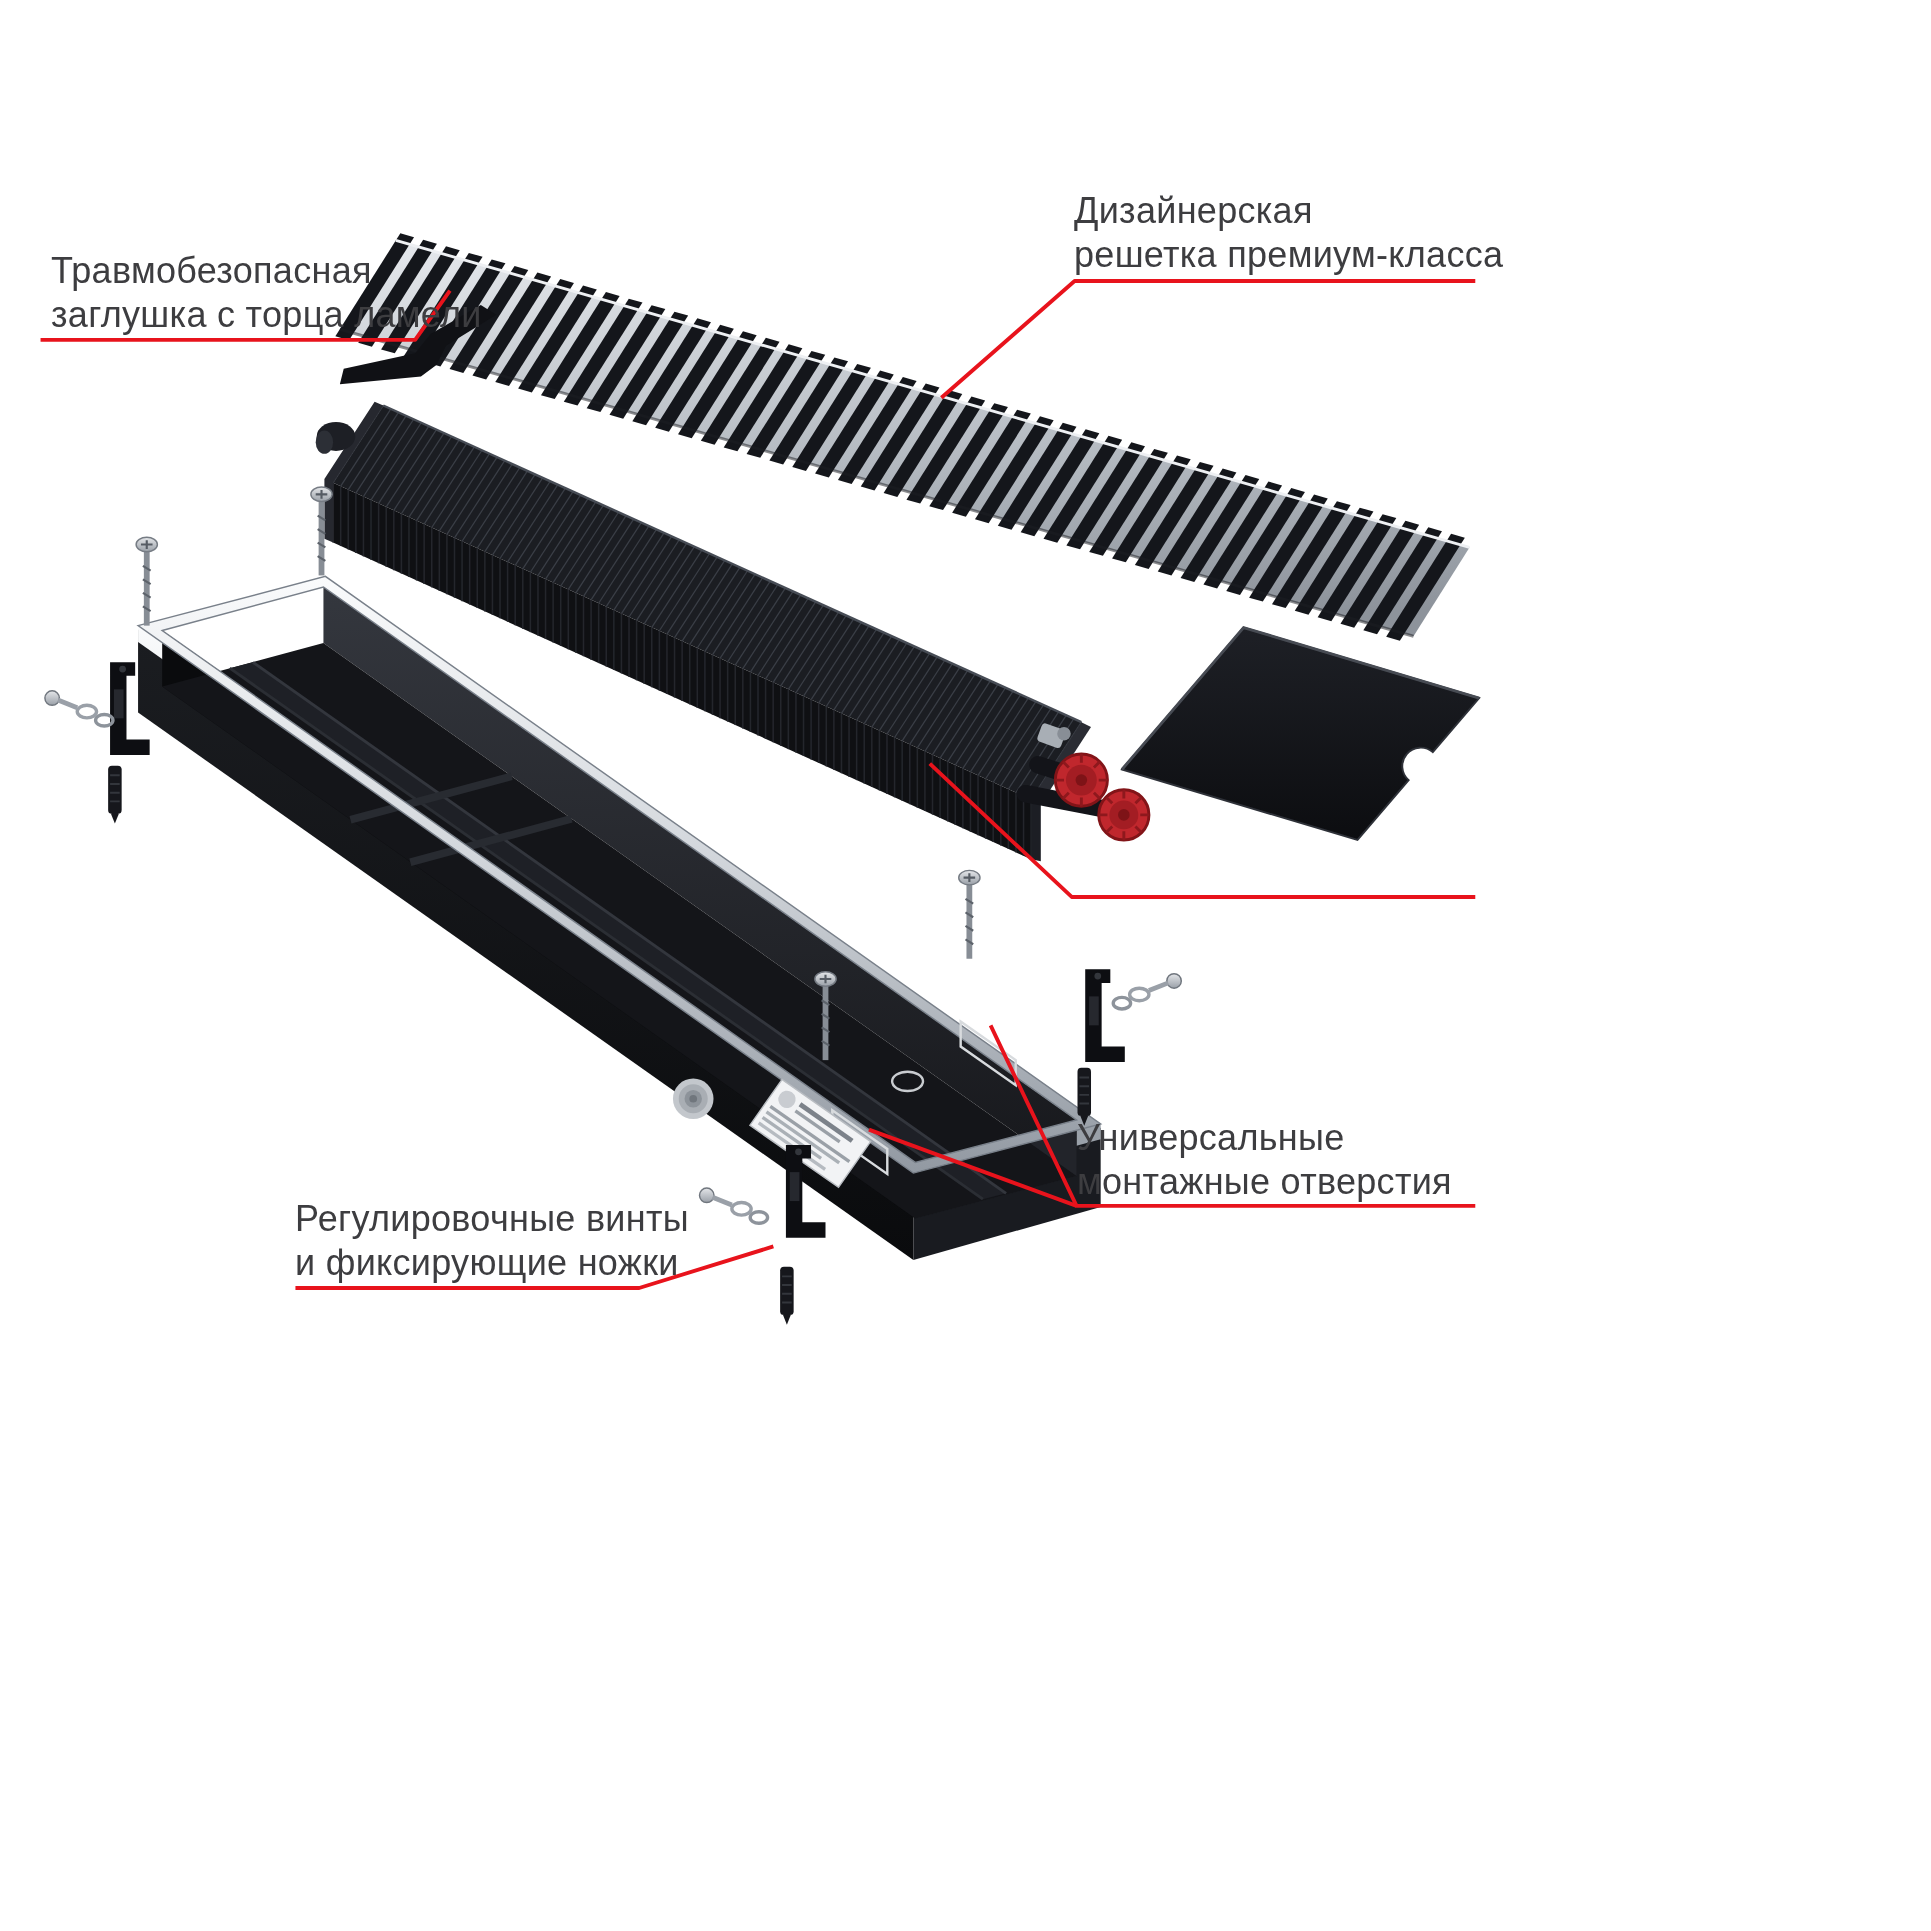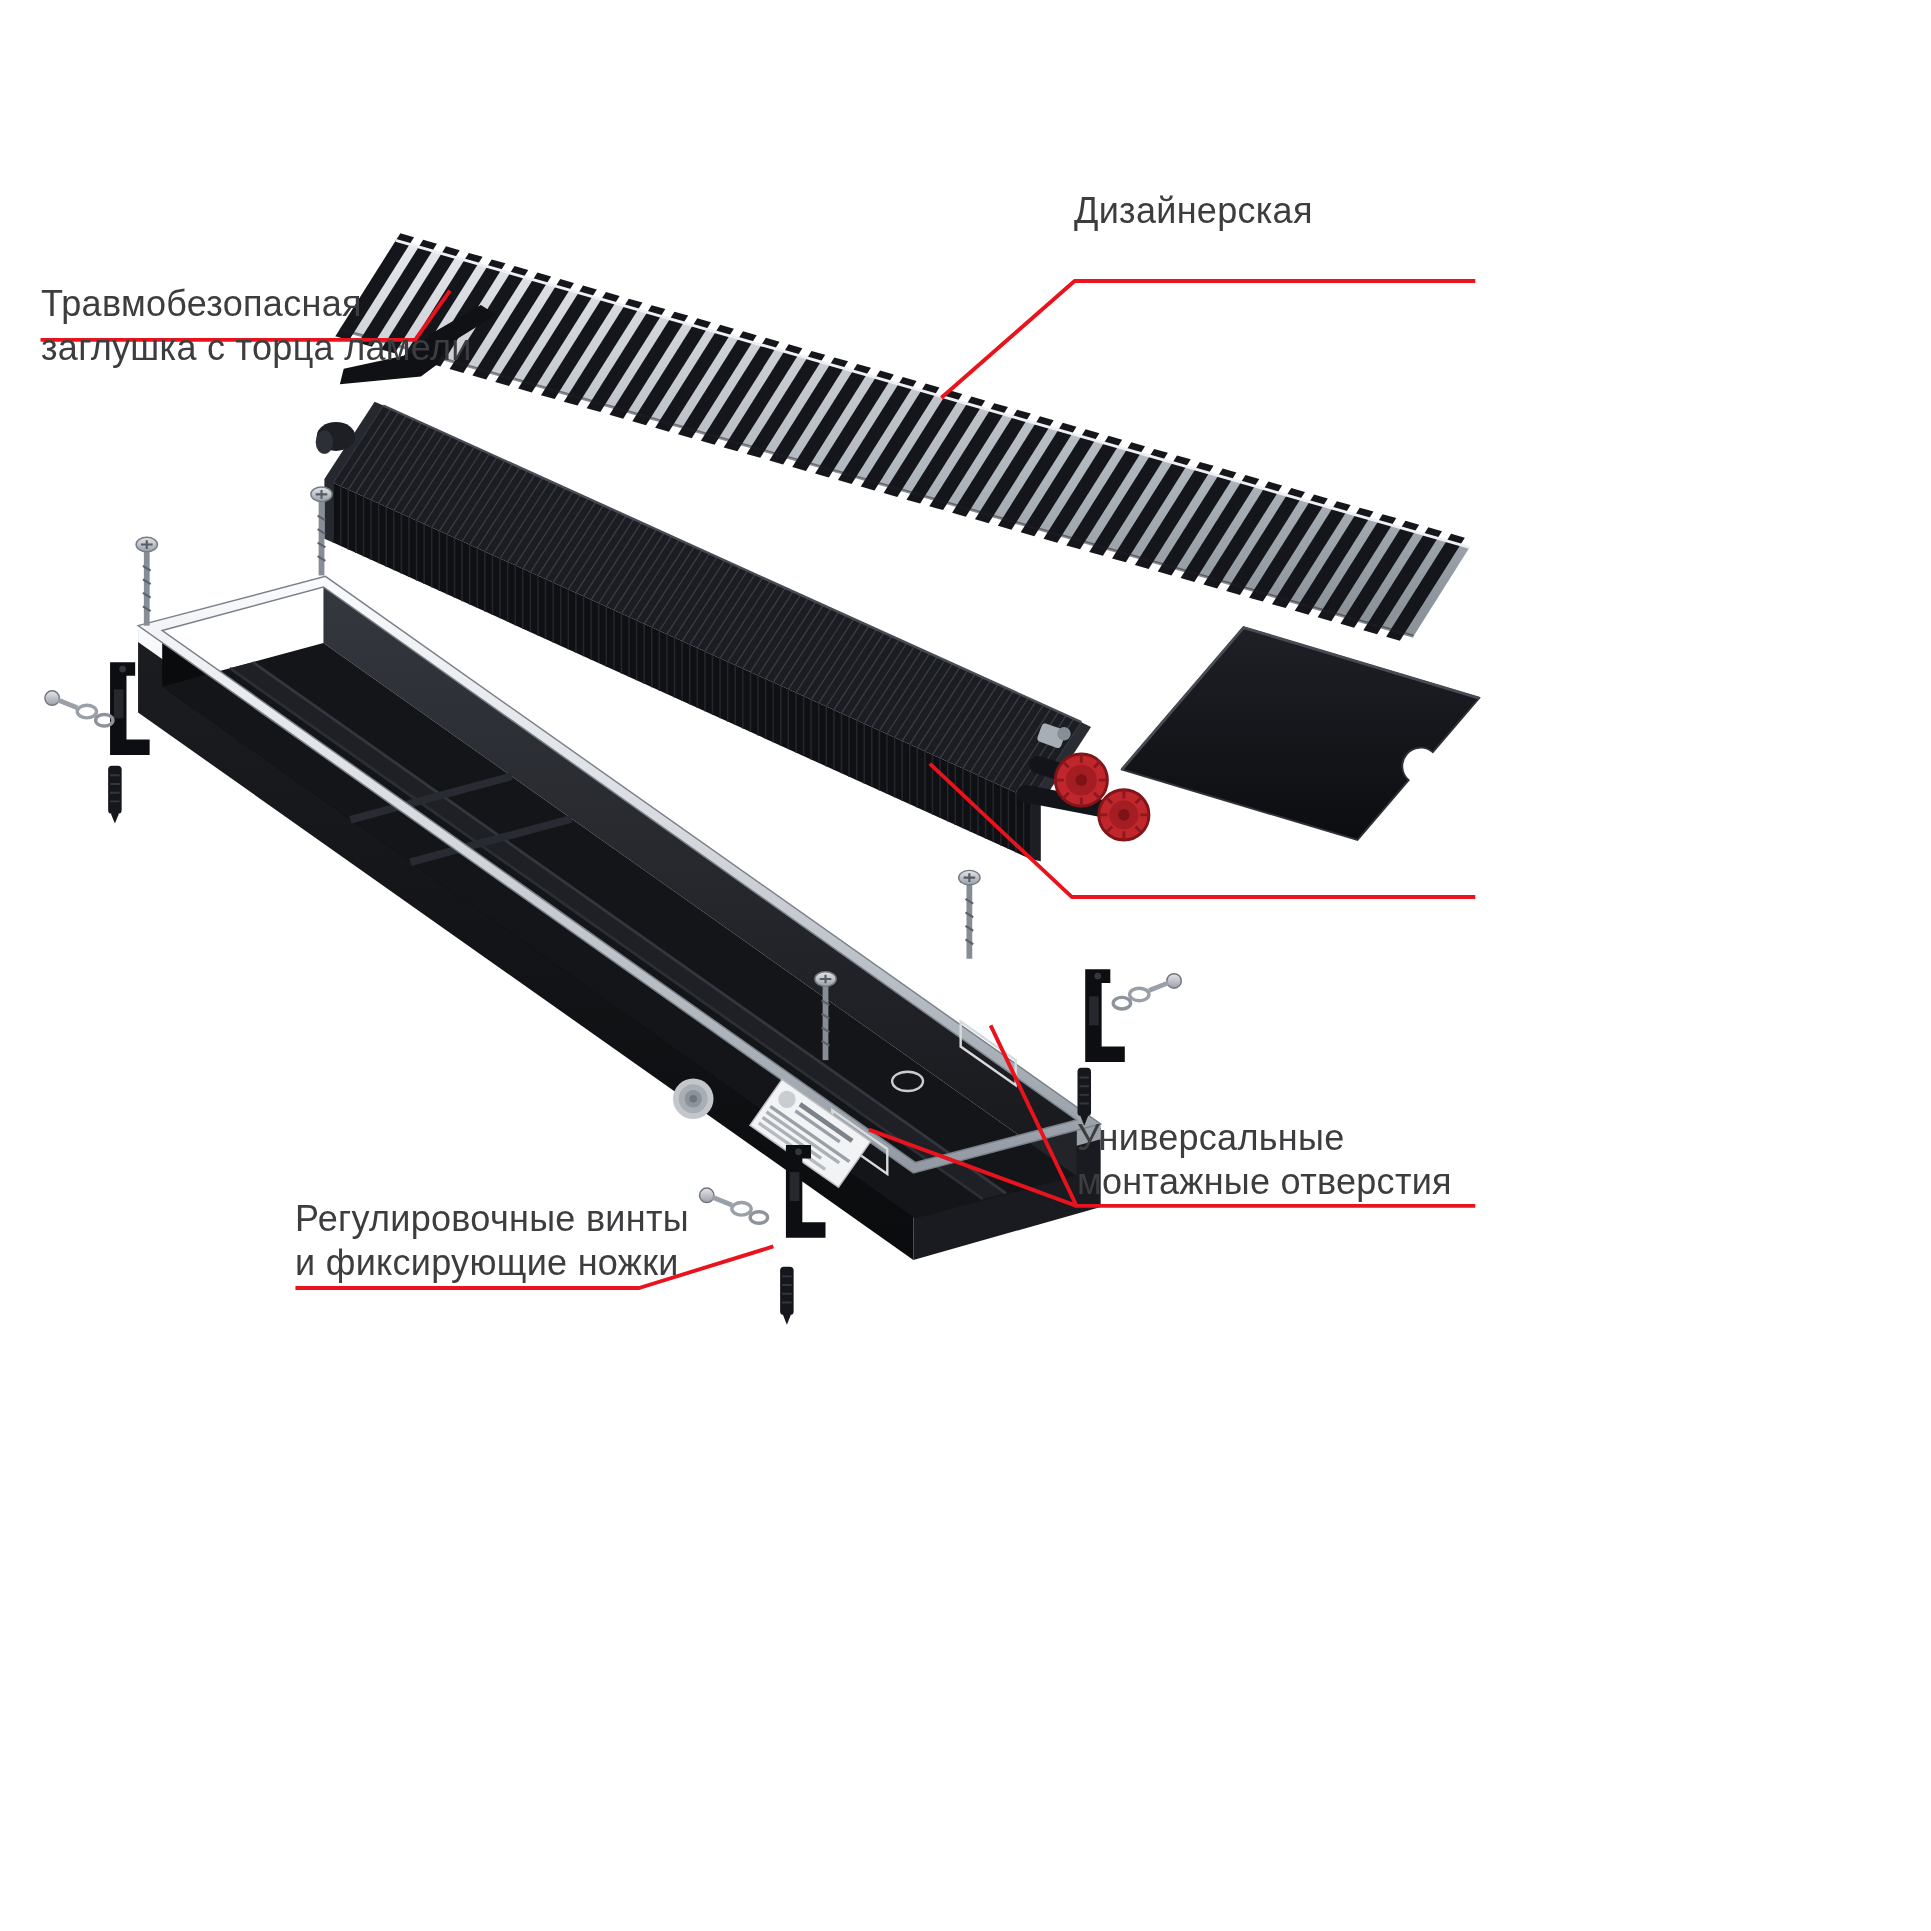--- a/index.html
+++ b/index.html
@@ -414,23 +414,24 @@
       <polyline points="42,352 430,352 466,301"></polyline>
       <polyline points="1528,929 1110,929 963,791"></polyline>
       <polyline points="1528,1249 1115,1249 1026,1062"></polyline>
       <polyline points="1115,1249 900,1170"></polyline>
       <polyline points="306,1334 662,1334 801,1291"></polyline>
     </g>
   </svg>
 
   <div class="callout" style="left:1074px; top:189px;">
     <span>Дизайнерская</span>
+    <span>решетка премиум-класса</span>
   </div>
 
-  <div class="callout" style="left:41px; top:249px;margin-top:33px;">
+  <div class="callout" style="left:51px; top:249px;">
     <span>Травмобезопасная</span>
     <span>заглушка с торца ламели</span>
   </div>
 
   <div class="callout" style="left:1070px; top:807px;">
   </div>
 
   <div class="callout" style="left:295px; top:1197px;">
     <span>Регулировочные винты</span>
     <span>и фиксирующие ножки</span>

